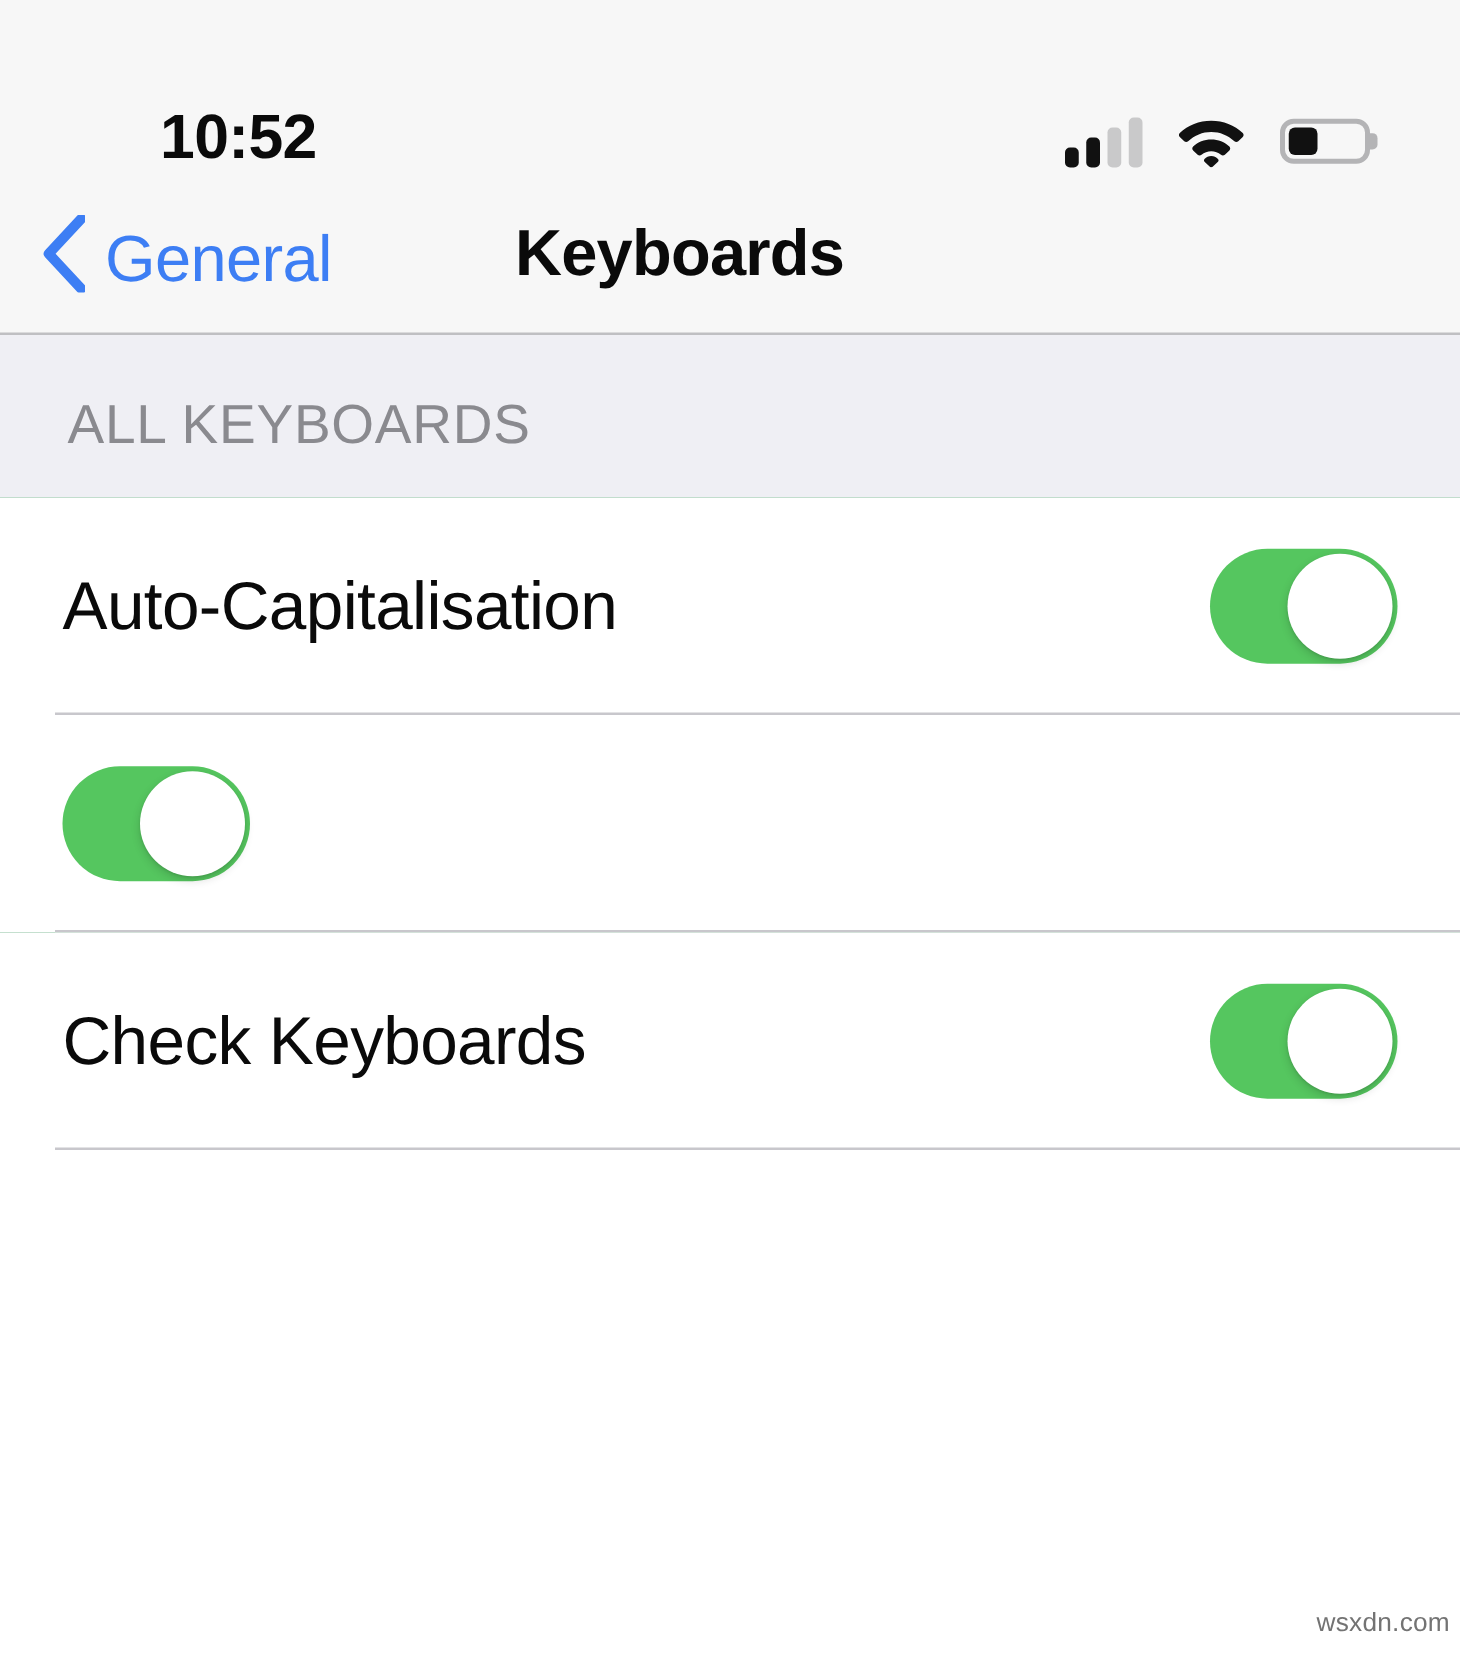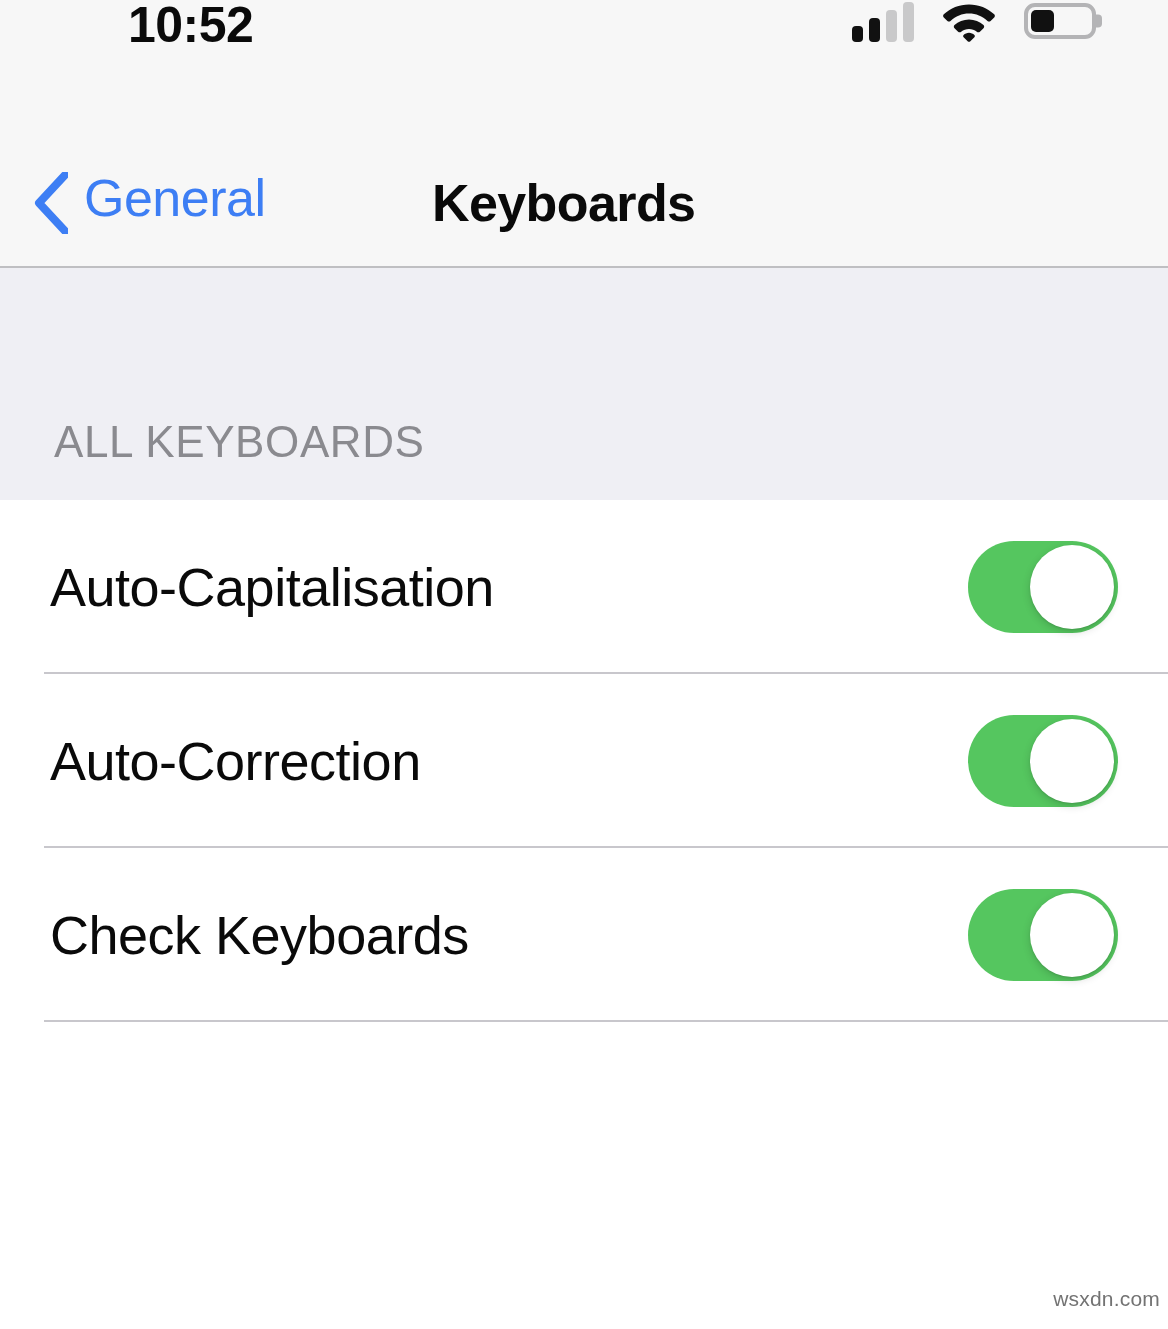--- a/index.html
+++ b/index.html
@@ -23,21 +23,21 @@
     background: #ffffff;
     overflow: hidden;
   }
 
   
   .status-bar {
     position: relative;
     height: 140px;
     background: #f7f7f7;
     display: flex;
-    align-items: flex-start;
+    align-items: flex-end;
     justify-content: space-between;
     padding: 0 72px 0 128px;
   }
 
   .status-time {
     font-size: 50px;
     font-weight: bold;
     letter-spacing: -0.5px;
     color: #0a0a0a;
     line-height: 1;
@@ -103,51 +103,51 @@
     position: relative;
     height: 128px;
     background: #f7f7f7;
     display: flex;
     align-items: center;
     border-bottom: 2px solid #bfbfc2;
   }
 
   .nav-back {
     display: flex;
-    align-items: flex-start;
+    align-items: flex-end;
     gap: 16px;
     padding-left: 34px;
     cursor: pointer;
   }
   .back-chevron {
     width: 34px;
     height: 62px;
     display: block;
     flex: 0 0 auto;
   }
   .nav-back-label {
     font-size: 52px;
     color: #3d7ef4;
     letter-spacing: -0.5px;
     line-height: 1;
   }
 
   .nav-title {
     position: absolute;
-    left: 432px;
+    left: 412px;
     font-size: 52px;
     font-weight: bold;
     color: #0a0a0a;
     letter-spacing: -0.6px;
     line-height: 1;
   }
 
   
   .section-header {
-    height: 232px;
+    height: 130px;
     background: #efeff4;
     display: flex;
     align-items: flex-end;
     padding: 0 0 36px 54px;
   }
   .section-header-label {
     font-size: 44px;
     color: #8a8a8f;
     letter-spacing: 0.6px;
     line-height: 1;
@@ -269,21 +269,20 @@
 
     <div class="row">
       <span class="row-label">Auto-Capitalisation</span>
       <span class="toggle on" role="switch" aria-checked="true">
         <span class="knob"></span>
       </span>
       <span class="row-sep"></span>
     </div>
 
     <div class="row">
-      <span class="row-label">Auto-Correction</span>
       <span class="toggle on" role="switch" aria-checked="true">
         <span class="knob"></span>
       </span>
       <span class="row-sep"></span>
     </div>
 
     <div class="row">
       <span class="row-label">Check Keyboards</span>
       <span class="toggle on" role="switch" aria-checked="true">
         <span class="knob"></span>

